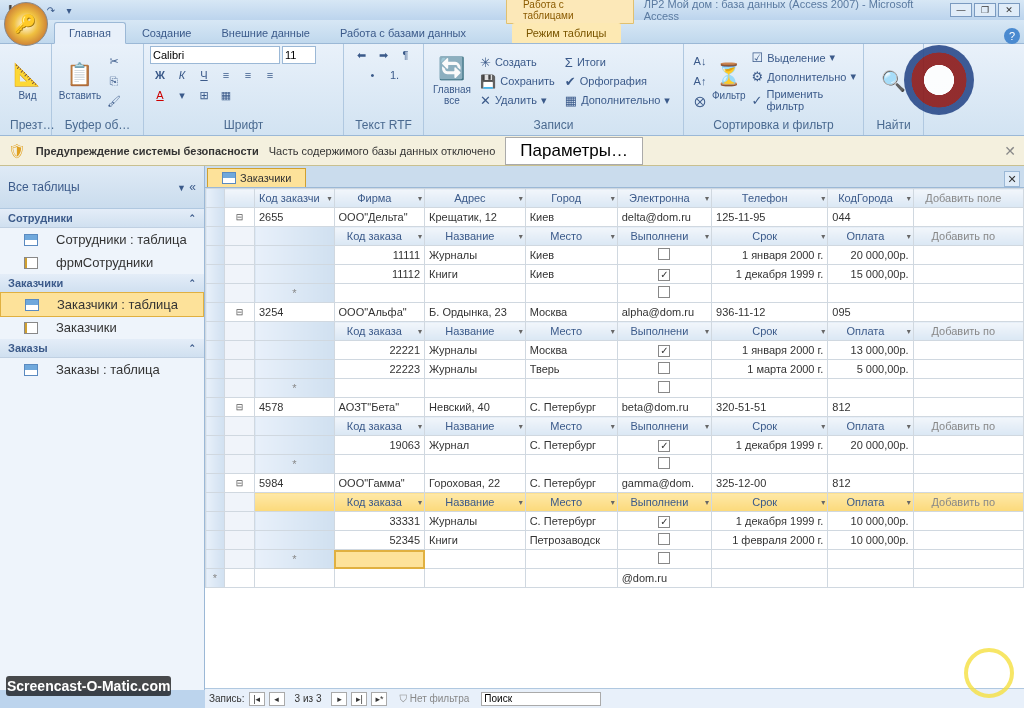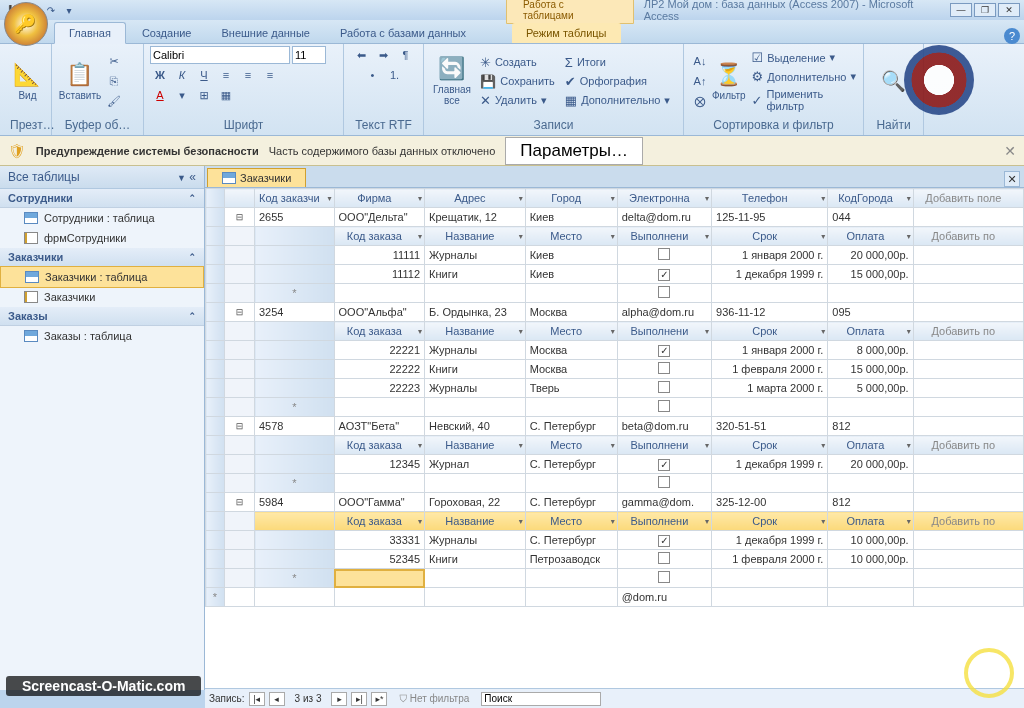--- a/index.html
+++ b/index.html
@@ -27,23 +27,23 @@
 .mini-row { display: flex; gap: 2px; }
 .mini-btn { width: 20px; height: 18px; border: 1px solid transparent; display: inline-flex; align-items: center; justify-content: center; font-size: 11px; color: #3b5a8a; }
 .rb-row-btn { display: flex; align-items: center; gap: 4px; font-size: 11px; color: #3b5a8a; padding: 1px 4px; }
 .rb-row-btn .ico { font-size: 13px; }
 .security-bar { height: 30px; background: #f4f0de; border-bottom: 1px solid #c8c090; display: flex; align-items: center; padding: 0 8px; gap: 10px; font-size: 11px; }
 .security-bar .shield { color: #e0a020; font-size: 14px; }
 .security-bar .btn { border: 1px solid #aaa; background: #fff; padding: 3px 14px; font-size: 17px; }
 .security-bar .close { margin-left: auto; color: #888; font-size: 14px; cursor: pointer; }
 .workspace { display: flex; height: 524px; }
 .navpane { width: 205px; background: #eef4fb; border-right: 1px solid #9bb8d6; }
-.navpane-header { background: linear-gradient(#dfeaf6, #cadced); padding: 4px 8px; display: flex; align-items: center; justify-content: space-between; border-bottom: 1px solid #b0c8e0; font-size: 12px; color: #3b5a8a; }
+.navpane-header { background: linear-gradient(#dfeaf6, #cadced); padding: 14px 8px; display: flex; align-items: center; justify-content: space-between; border-bottom: 1px solid #b0c8e0; font-size: 12px; color: #3b5a8a; }
 .navpane-group-hdr { background: linear-gradient(#e4edf8, #d0e0f0); padding: 3px 8px; display: flex; justify-content: space-between; align-items: center; font-size: 11px; font-weight: bold; color: #3b5a8a; border-bottom: 1px solid #c0d0e2; }
-.navpane-item { padding: 4px 8px 4px 24px; display: flex; align-items: center; gap: 6px; font-size: 11px; }
+.navpane-item { padding: 4px 8px 4px 24px; display: flex; align-items: center; gap: 18px; font-size: 13px; }
 .navpane-item.selected { background: #fde29a; border: 1px solid #e0b040; margin: -1px 0; }
 .nav-ico { width: 14px; height: 12px; display: inline-block; }
 .nav-ico.table { background: linear-gradient(#6fa8dc 50%, #fff 50%); border: 1px solid #5a8ac0; }
 .nav-ico.form { background: #fff; border: 1px solid #888; box-shadow: inset 2px 0 0 #d0a030; }
 .doc-area { flex: 1; background: #fff; display: flex; flex-direction: column; overflow: hidden; }
 .doc-tabs { height: 22px; background: #cadced; display: flex; align-items: flex-end; border-bottom: 1px solid #9bb8d6; }
 .doc-tab { background: #fde29a; border: 1px solid #d0a030; border-bottom: none; padding: 3px 14px; font-size: 11px; display: flex; align-items: center; gap: 4px; margin-left: 2px; }
 .doc-tabs .close { margin-left: auto; margin-right: 4px; width: 16px; height: 16px; background: #e0ecf8; border: 1px solid #9bb8d6; display: flex; align-items: center; justify-content: center; font-size: 11px; }
 .grid-wrap { flex: 1; overflow: auto; background: #fff; }
 table.grid { border-collapse: collapse; width: 100%; }
@@ -55,21 +55,21 @@
 .grid .expand { width: 14px; text-align: center; color: #555; font-size: 9px; cursor: pointer; }
 .sub-hdr th { background: linear-gradient(#f2f6fb, #dae7f4); }
 .sub-hdr.hot th { background: linear-gradient(#ffe9a8, #fbd97a); }
 .sub-indent { width: 30px; background: #f0f4fa; border-right: 1px solid #d0d8e0; }
 .chk { display: inline-block; width: 12px; height: 12px; border: 1px solid #888; text-align: center; line-height: 10px; font-size: 10px; }
 .num { text-align: right; }
 .active-cell { background: #fde29a; outline: 2px solid #e0b040; outline-offset: -2px; }
 .record-nav { position: absolute; bottom: 0; left: 205px; right: 0; height: 20px; background: #e8f0fa; border-top: 1px solid #b0c8e0; display: flex; align-items: center; font-size: 10px; gap: 4px; padding: 0 4px; }
 .record-nav .nav-btn { border: 1px solid #aaa; background: #fff; width: 16px; height: 14px; display: inline-flex; align-items: center; justify-content: center; font-size: 9px; }
 .record-nav .search { border: 1px solid #aaa; height: 14px; width: 120px; font-size: 10px; padding: 0 2px; }
-.watermark { position: absolute; left: 6px; bottom: 12px; background: rgba(0,0,0,0.7); color: #fff; font-weight: bold; font-size: 14px; padding: 2px 16px; border-radius: 3px; font-family: Arial; }
+.watermark { position: absolute; left: 6px; bottom: 12px; background: rgba(0,0,0,0.7); color: #fff; font-weight: bold; font-size: 14px; padding: 2px 1px; border-radius: 3px; font-family: Arial; }
 .help-btn { position: absolute; right: 4px; top: 28px; width: 16px; height: 16px; border-radius: 50%; background: #4a8ad0; color: #fff; display: flex; align-items: center; justify-content: center; font-size: 11px; }
 .logo-univ { position: absolute; right: 50px; top: 45px; width: 70px; height: 70px; border-radius: 50%; background: radial-gradient(#fff 30%, #8a1818 31% 55%, #2a4a8a 56%); opacity: 0.9; z-index: 5; }
 .yellow-circle { position: absolute; right: 10px; bottom: 10px; width: 50px; height: 50px; border: 4px solid #f5e040; border-radius: 50%; opacity: 0.8; }
 </style>
 </head>
 <body>
 
 <div class="office-btn">🔑</div>
 
 <div class="titlebar">
@@ -117,21 +117,21 @@
         <span class="mini-btn">✂</span>
         <span class="mini-btn">⎘</span>
         <span class="mini-btn">🖌</span>
       </div>
     </div>
     <div class="ribbon-group-label">Буфер об…</div>
   </div>
   <div class="ribbon-group" style="width:200px">
     <div class="ribbon-group-body font-col" style="align-items:flex-start">
       <div class="mini-row">
-        <input class="rb-combo" style="width: 140px;" value="Calibri">
+        <input class="rb-combo" style="width: 130px;" value="Calibri">
         <input class="rb-combo" style="width: 34px;" value="11">
       </div>
       <div class="mini-row">
         <span class="mini-btn">
             <b>Ж</b>
           </span>
         <span class="mini-btn">
             <i>К</i>
           </span>
         <span class="mini-btn">
@@ -387,33 +387,21 @@
             </tr>
             <tr>
               <td class="rowsel"></td>
               <td class="sub-indent"></td>
               <td class="rowsel"></td>
               <td class="num">22221</td>
               <td>Журналы</td>
               <td>Москва</td>
               <td style="text-align:center"><span class="chk">✓</span></td>
               <td class="num">1 января 2000 г.</td>
-              <td class="num">8 000,00р.</td>
-              <td></td>
-            </tr>
-            <tr>
-              <td class="rowsel"></td>
-              <td class="sub-indent"></td>
-              <td class="rowsel"></td>
-              <td class="num">22222</td>
-              <td>Книги</td>
-              <td>Москва</td>
-              <td style="text-align:center"><span class="chk"></span></td>
-              <td class="num">1 февраля 2000 г.</td>
-              <td class="num">15 000,00р.</td>
+              <td class="num">13 000,00р.</td>
               <td></td>
             </tr>
             <tr>
               <td class="rowsel"></td>
               <td class="sub-indent"></td>
               <td class="rowsel"></td>
               <td class="num">22223</td>
               <td>Журналы</td>
               <td>Тверь</td>
               <td style="text-align:center"><span class="chk"></span></td>
@@ -454,21 +442,21 @@
               <th>Место<span class="drop">▾</span></th>
               <th>Выполнени<span class="drop">▾</span></th>
               <th>Срок<span class="drop">▾</span></th>
               <th>Оплата<span class="drop">▾</span></th>
               <th class="add-field">Добавить по</th>
             </tr>
             <tr>
               <td class="rowsel"></td>
               <td class="sub-indent"></td>
               <td class="rowsel"></td>
-              <td class="num">12345</td>
+              <td class="num">19063</td>
               <td>Журнал</td>
               <td>С. Петербург</td>
               <td style="text-align:center"><span class="chk">✓</span></td>
               <td class="num">1 декабря 1999 г.</td>
               <td class="num">20 000,00р.</td>
               <td></td>
             </tr>
             <tr>
               <td class="rowsel"></td>
               <td class="sub-indent"></td>

